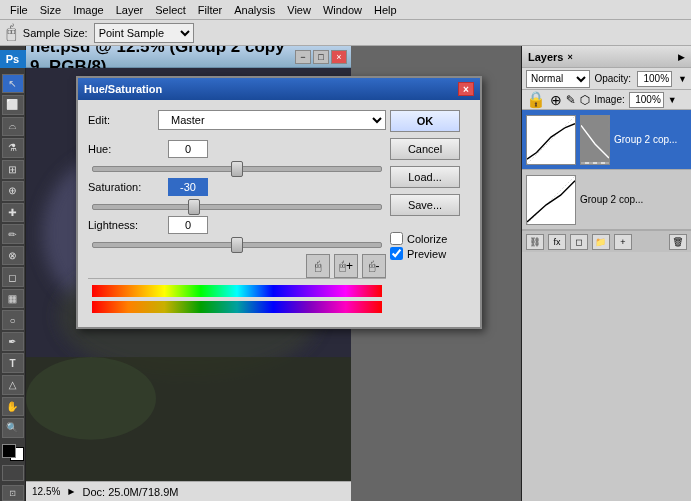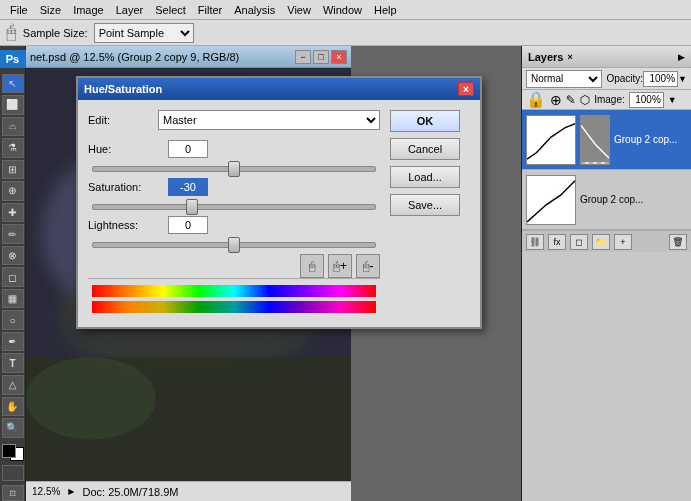--- a/index.html
+++ b/index.html
@@ -107,23 +107,23 @@
     .doc-titlebar {
       background: linear-gradient(to bottom, #b8d0e8, #8aaec8);
       height: 22px;
       display: flex;
       align-items: center;
       justify-content: space-between;
       padding: 0 4px;
       border-bottom: 1px solid #6a8ea8;
     }
     .doc-title-text {
-      font-size: 11px;
+      font-size: 17px;
       color: #000;
-      font-weight: normal;
+      font-weight: bold;
     }
     .doc-controls {
       display: flex;
       gap: 2px;
     }
     .doc-ctrl-btn {
       width: 16px;
       height: 14px;
       border: 1px solid #888;
       display: flex;
@@ -221,21 +221,21 @@
     .layers-blend-select {
       width: 90px;
       height: 18px;
       font-size: 10px;
       border: 1px solid #888;
       background: white;
     }
     .layers-opacity {
       display: flex;
       align-items: center;
-      gap: 0;
+      gap: 6px;
       font-size: 10px;
     }
     .layers-opacity-input {
       width: 35px;
       height: 16px;
       font-size: 10px;
       border: 1px solid #888;
       text-align: right;
       padding-right: 2px;
     }
@@ -359,21 +359,21 @@
       display: flex;
       align-items: center;
       justify-content: center;
       cursor: pointer;
       font-weight: bold;
     }
 
     .dialog-body {
       padding: 10px;
       display: flex;
-      gap: 10px;
+      gap: 4px;
     }
     .dialog-left {
       flex: 1;
     }
     .dialog-right {
       width: 80px;
       display: flex;
       flex-direction: column;
       gap: 6px;
     }
@@ -387,20 +387,21 @@
       width: 70px;
       font-size: 11px;
       color: #000;
     }
     .edit-select {
       flex: 1;
       height: 20px;
       font-size: 11px;
       border: 1px solid #888;
       background: white;
+      padding-left: 8px;
     }
 
     .slider-row {
       display: flex;
       align-items: center;
       margin-bottom: 8px;
     }
     .slider-label {
       width: 80px;
       font-size: 11px;
@@ -694,20 +695,30 @@
             </div>
 
           </div>
 
           <div class="dialog-right">
             <button class="dialog-btn ok">OK</button>
             <button class="dialog-btn">Cancel</button>
             <button class="dialog-btn">Load...</button>
             <button class="dialog-btn">Save...</button>
 
+            <div style="margin-top:8px;">
+              <div class="checkbox-row">
+                <input type="checkbox" id="colorize" style="">
+                <label class="checkbox-label" for="colorize">Colorize</label>
+              </div>
+              <div class="checkbox-row">
+                <input type="checkbox" id="preview" checked="" style="">
+                <label class="checkbox-label" for="preview">Preview</label>
+              </div>
+            </div>
           </div>
         </div>
       </div>
     </div>
 
   </div>
 
   <div class="right-panel">
     <div class="layers-panel">
 

